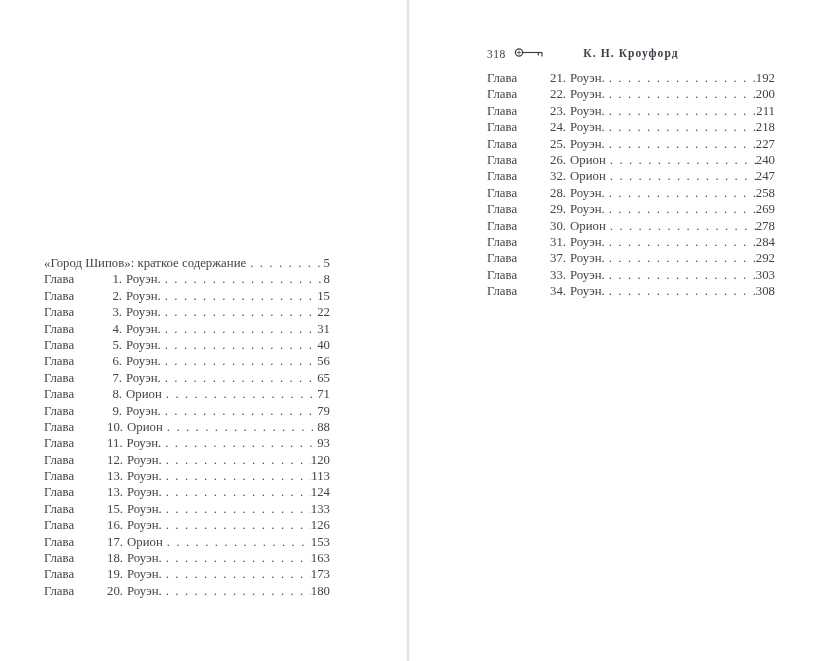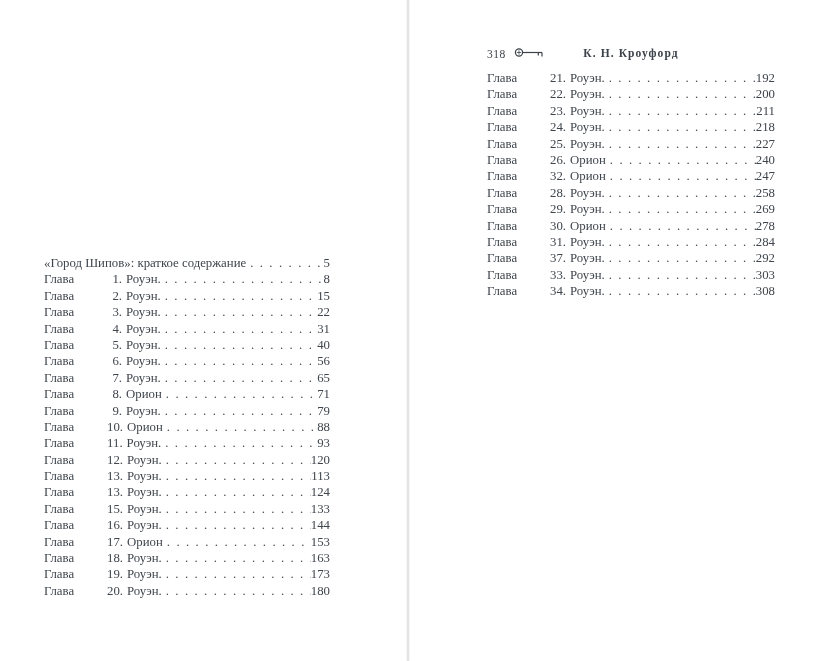--- a/index.html
+++ b/index.html
@@ -186,21 +186,21 @@
           <span class="chap-name">Роуэн.</span>
           <span class="dots">. . . . . . . . . . . . . . . . . . . . . . . . . . . . . . . . . . . . . . . . . . . . . . . .</span>
           <span class="pagenum">133</span>
         </div>
 
         <div class="toc-row">
           <span class="chap-word">Глава</span>
           <span class="chap-num">16.</span>
           <span class="chap-name">Роуэн.</span>
           <span class="dots">. . . . . . . . . . . . . . . . . . . . . . . . . . . . . . . . . . . . . . . . . . . . . . . .</span>
-          <span class="pagenum">144</span>
+          <span class="pagenum">126</span>
         </div>
 
         <div class="toc-row">
           <span class="chap-word">Глава</span>
           <span class="chap-num">17.</span>
           <span class="chap-name">Орион</span>
           <span class="dots">. . . . . . . . . . . . . . . . . . . . . . . . . . . . . . . . . . . . . . . . . . . . . . . .</span>
           <span class="pagenum">153</span>
         </div>
 

